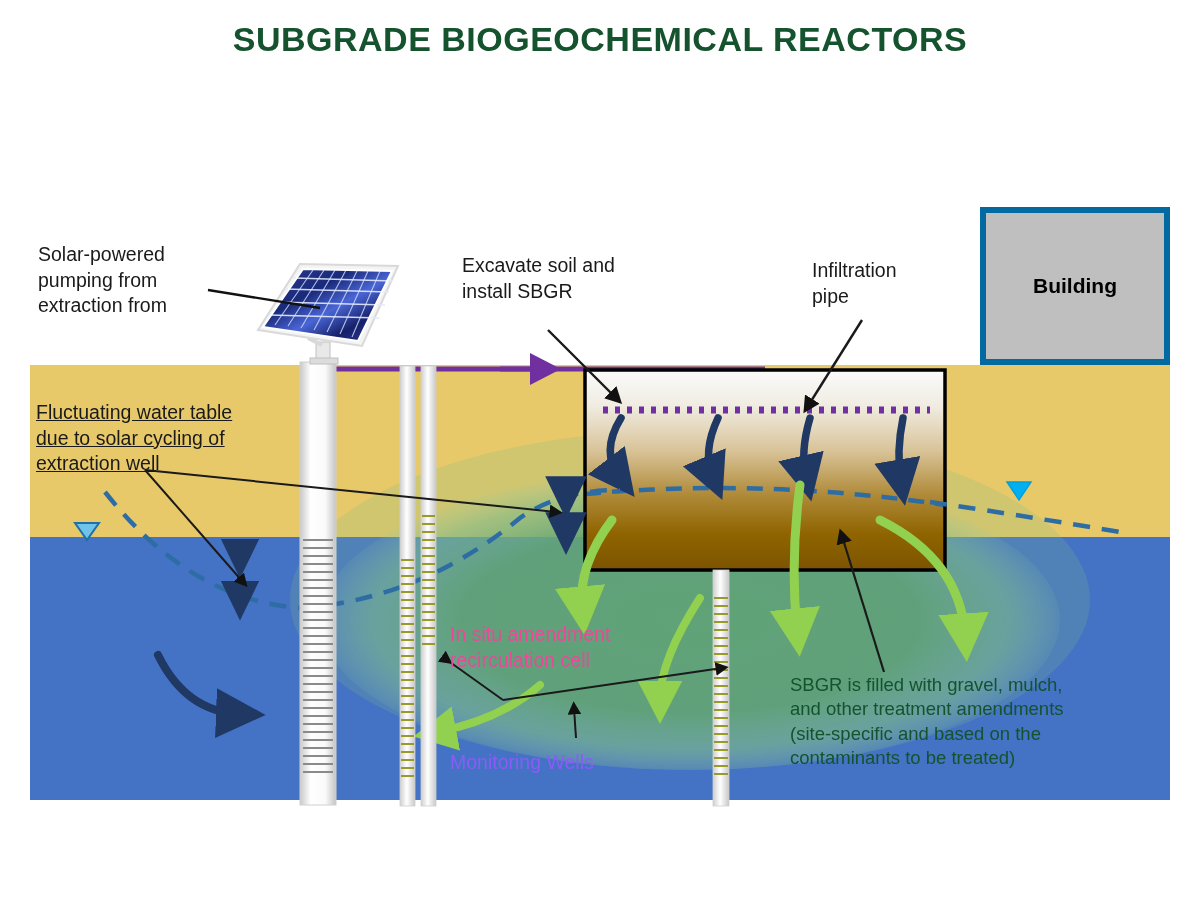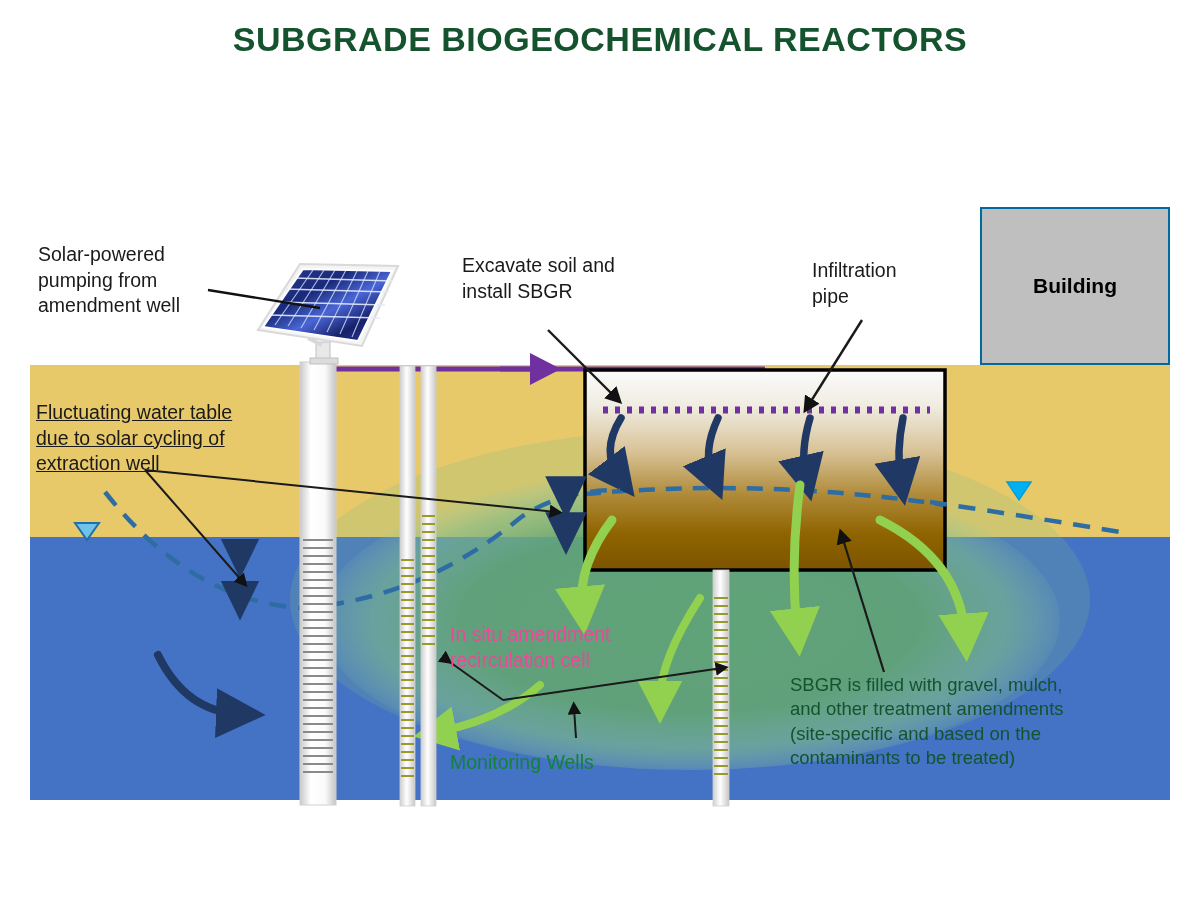--- a/index.html
+++ b/index.html
@@ -15,21 +15,21 @@
     letter-spacing:0.5px; color:#14532d; font-family:"Liberation Sans", sans-serif;
   }
   .svg-layer { position:absolute; left:0; top:0; width:1200px; height:900px; }
   .lbl {
     position:absolute; color:#1a1a1a; font-size:19.5px; line-height:1.32;
     font-family:"Liberation Sans", sans-serif; white-space:pre-line;
   }
   .lbl.ctr { }
   #building-box {
     position:absolute; left:980px; top:207px; width:190px; height:158px;
-    background:#bfbfbf; border:2px solid #0369a1;
+    background:#bfbfbf; border:6px solid #0369a1;
     display:flex; align-items:center; justify-content:center;
   }
   #building-label { font-size:21px; font-weight:bold; color:#000; }
   #sbgr-title-dark { color:#ec4899; }
 </style>
 </head>
 <body>
 
 <div id="page-title">SUBGRADE BIOGEOCHEMICAL REACTORS</div>
 
@@ -337,33 +337,33 @@
     <path d="M503,700 L722,668" stroke="#1a1a1a" stroke-width="2" fill="none" marker-end="url(#blackHeadSm)"></path>
 
     <path d="M576,738 L574,708" stroke="#1a1a1a" stroke-width="2" fill="none" marker-end="url(#blackHeadSm)"></path>
 
     <path d="M884,672 L842,536" stroke="#1a1a1a" stroke-width="2.2" fill="none" marker-end="url(#blackHead)"></path>
   </g>
 </svg>
 
 <div class="lbl" style="left:38px; top:242px; width:180px;">Solar-powered
 pumping from
-amendment well</div>
+extraction from</div>
 
 <div class="lbl ctr" style="left:36px; top:400px; width:256px;text-decoration:underline;">Fluctuating water table
 due to solar cycling of
 extraction well</div>
 
 <div class="lbl" style="left:462px; top:253px; width:220px;">Excavate soil and
 install SBGR</div>
 
 <div class="lbl ctr" style="left:812px; top:258px; width:150px;">Infiltration
 pipe</div>
 
 <div class="lbl ctr" id="sbgr-title-dark" style="left:450px; top:622px; width:250px;">In situ amendment
 recirculation cell</div>
 
-<div class="lbl ctr" id="mw-label" style="left:450px; top:750px; width:250px; color:#15803d;">Monitoring Wells</div>
+<div class="lbl ctr" id="mw-label" style="left:450px; top:750px; width:250px; color:#8b5cf6;">Monitoring Wells</div>
 
 <div class="lbl ctr" style="left:790px; top:673px; width:372px; color:#14532d; font-size:18.5px;">SBGR is filled with gravel, mulch,
 and other treatment amendments
 (site-specific and based on the
 contaminants to be treated)</div>
 
 </body></html>

